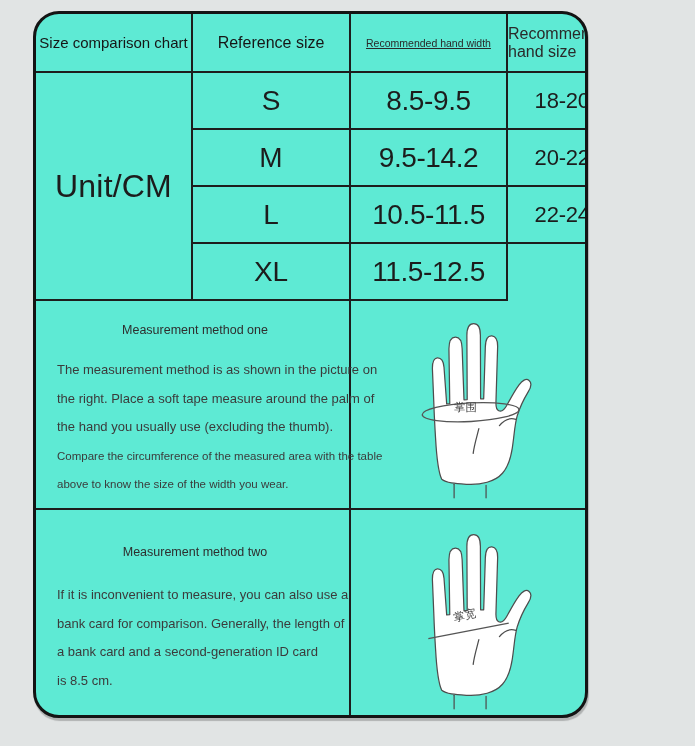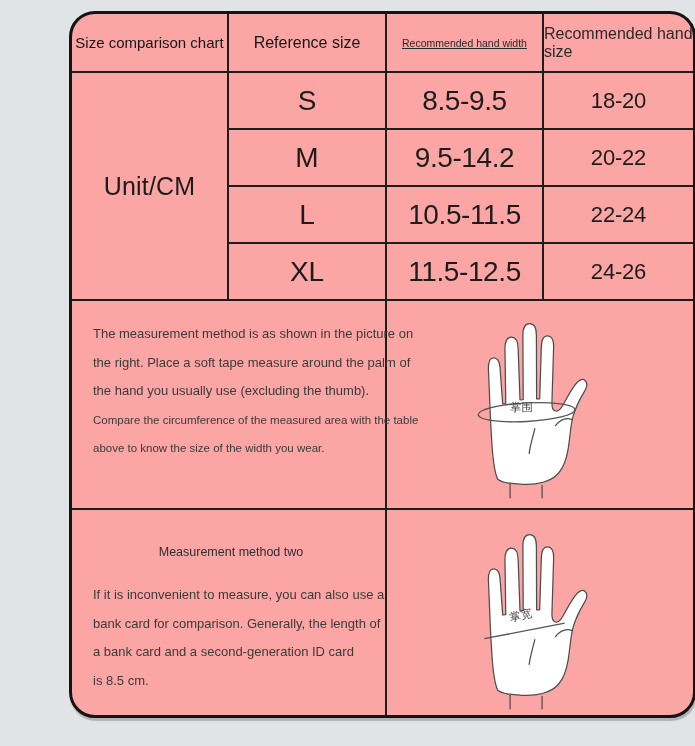--- a/index.html
+++ b/index.html
@@ -6,40 +6,39 @@
   body {
     width:695px; height:746px;
     background:#e1e4e4;
     font-family:"Liberation Sans","DejaVu Sans",sans-serif;
     color:#1c1c1c;
     position:relative;
     overflow:hidden;
   }
   .card {
     position:absolute; left:33px; top:11px;
-    width:627px; height:707px;
+    width:555px; height:707px;
     box-sizing:border-box;
-    background:#fca5a5;
+    background:#5eead4;
     border:3px solid #141414;
     border-radius:26px;
     box-shadow:1px 3px 1px rgba(0,0,0,0.22);
     display:grid;
     grid-template-columns:157px 158px 157px 1fr;
     grid-template-rows:59px 57px 57px 57px 57px 209px 1fr;
     overflow:hidden;
-    margin-left:36px;
   }
   .cell { display:flex; align-items:center; justify-content:center; box-sizing:border-box; }
   .br { border-right:2px solid #1d1d1d; }
   .bb { border-bottom:2px solid #1d1d1d; }
   .hdr-main { font-size:15px; color:#161616; }
   .hdr-ref  { font-size:16px; color:#161616; }
   .hdr-w    { font-size:10.5px; color:#2a2a2a;text-decoration:underline; }
   .hdr-s    { font-size:16px; color:#2a2a2a; }
-  .unit-cell { grid-column:1; grid-row:2/6; font-size:25px; letter-spacing:0.2px; }
+  .unit-cell { grid-column:1; grid-row:2/6; font-size:32px; letter-spacing:0.2px; }
   .size-letter { font-size:28px; }
   .val-width { font-size:28px; letter-spacing:-0.4px; }
   .val-size  { font-size:22px; letter-spacing:-0.2px; }
   .m-text { grid-column:1/3; display:block; box-sizing:border-box; padding:0 16px 0 21px; }
   .m-img  { grid-column:3/5; display:flex; align-items:center; justify-content:center; }
   .row6 { grid-row:6; }
   .row7 { grid-row:7; }
   .m-title { text-align:center; font-size:12.5px; color:#2e2e2e; }
   .m1 .m-title { margin-top:22px; }
   .m2 .m-title { margin-top:35px; }
@@ -73,23 +72,23 @@
   <div class="cell br bb size-letter" style="grid-column:2;grid-row:3;">M</div>
   <div class="cell br bb val-width" style="grid-column:3;grid-row:3;">9.5-14.2</div>
   <div class="cell bb val-size" style="grid-column:4;grid-row:3;">20-22</div>
 
   <div class="cell br bb size-letter" style="grid-column:2;grid-row:4;">L</div>
   <div class="cell br bb val-width" style="grid-column:3;grid-row:4;">10.5-11.5</div>
   <div class="cell bb val-size" style="grid-column:4;grid-row:4;">22-24</div>
 
   <div class="cell br bb size-letter" style="grid-column:2;grid-row:5;">XL</div>
   <div class="cell br bb val-width" style="grid-column:3;grid-row:5;">11.5-12.5</div>
-  <div class="cell bb val-size" style="grid-column:4;grid-row:5;">24-26</div>
 
   <div class="m-text m1 br bb row6">
+    <div class="m-title">Measurement method one</div>
     <div class="m-body">
       <div class="m-line">The measurement method is as shown in the picture on</div>
       <div class="m-line">the right. Place a soft tape measure around the palm of</div>
       <div class="m-line">the hand you usually use (excluding the thumb).</div>
       <div class="m-line small">Compare the circumference of the measured area with the table</div>
       <div class="m-line small">above to know the size of the width you wear.</div>
     </div>
   </div>
 
   <div class="m-img bb row6">

